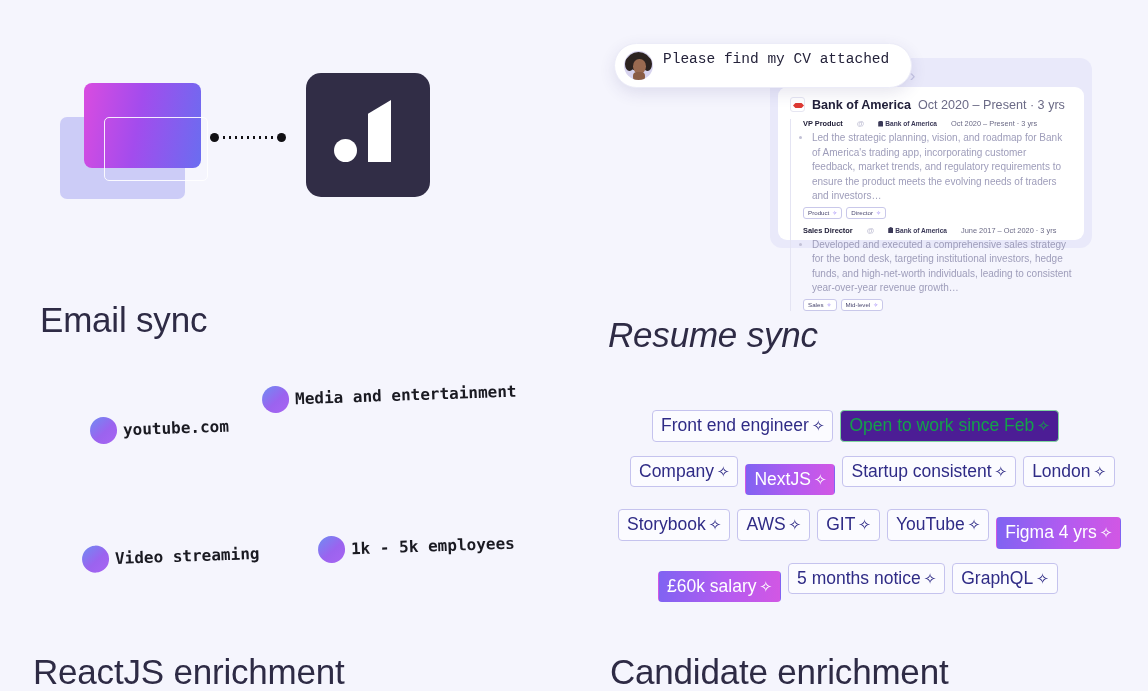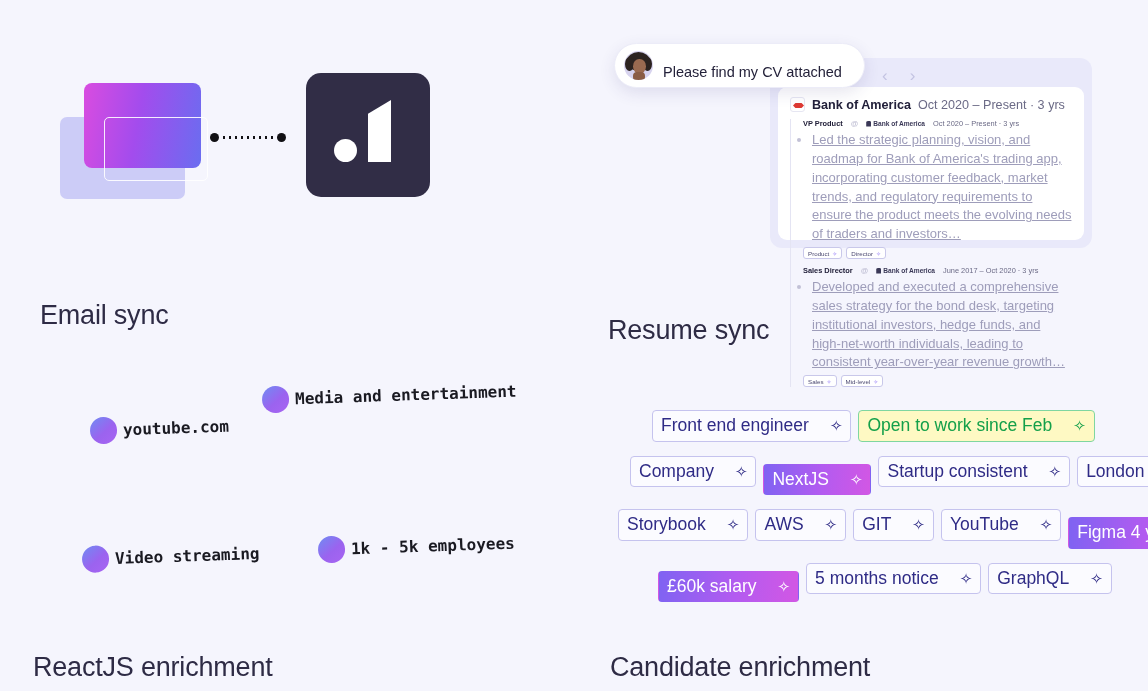--- a/index.html
+++ b/index.html
@@ -17,21 +17,21 @@
     width: 1148px;
     height: 691px;
     background: #f5f5fd;
   }
 
   
   .cell { position: absolute; }
 
   .section-heading {
     font-family: "Liberation Sans", sans-serif;
-    font-size: 27px;
+    font-size: 35px;
     font-weight: 400;
     color: #2e2b45;
     letter-spacing: -0.2px;
     white-space: nowrap;
   }
 
   
   #email-sync-cell { left: 40px; top: 60px; width: 530px; height: 200px; }
 
   .email-art { position: relative; width: 430px; height: 180px; }
@@ -164,65 +164,65 @@
     width: 11px; height: 5px;
     background: #dd3a34;
     clip-path: polygon(0 50%, 22% 0, 78% 0, 100% 50%, 78% 100%, 22% 100%);
   }
   .rc-company { font-size: 12.6px; font-weight: 700; color: #22203a; }
   .rc-period  { font-size: 12.6px; font-weight: 400; color: #6b6a86; }
 
   .rc-body { margin-top: 7px; padding-left: 5px; border-left: 1px solid #e4e4f3; }
   .rc-job { padding-left: 7px; }
   .rc-job + .rc-job { margin-top: 7px; }
-  .rc-jobline { font-size: 7.4px; color: #3a3857; display: flex; align-items: center; gap: 8px; flex-wrap: nowrap; }
+  .rc-jobline { font-size: 7.4px; color: #3a3857; display: flex; align-items: center; gap: 14px; flex-wrap: nowrap; }
   .rc-title { font-weight: 700; color: #22203a; }
   .rc-at { color: #b9b8cf; }
   .rc-emp {
     display: inline-flex; align-items: center; gap: 2px;
     font-weight: 700; color: #3a3857; font-size: 6.6px;
   }
   .rc-emp .flagicon {
     width: 5px; height: 6px; background: #3a3857;
     clip-path: polygon(0 100%, 0 20%, 50% 0, 100% 20%, 100% 100%);
     display: inline-block;
   }
   .rc-dates { color: #6b6a86; }
   .rc-bullets {
     margin: 3px 0 0 0;
     padding-left: 9px;
-    font-size: 13px;
+    font-size: 10px;
     line-height: 1.45;
     color: #9e9dba;
-    text-decoration: underline;
   }
   .rc-bullets li::marker { color: #c2c1d6; }
   .rc-tags { margin-top: 3px; display: flex; gap: 4px; }
   .rc-tag {
     font-size: 6.2px;
     color: #4a4870;
     border: 0.8px solid #c9c8ea;
     border-radius: 3px;
     padding: 1.5px 4px;
     display: inline-flex; align-items: center; gap: 3px;
     background: #fff;
     white-space: nowrap;
   }
   .rc-tag .spark { color: #7b5cf5; font-size: 6px; }
 
   .chat-bubble {
     position: absolute;
     left: 6px; top: 3px;
-    display: flex; align-items: flex-end; gap: 10px;
+    display: flex; align-items: flex-start; gap: 10px;
     background: #ffffff;
     border: 1px solid #ececf8;
     border-radius: 26px;
     padding: 7px 22px 7px 9px;
     box-shadow: 0 5px 16px rgba(60,50,120,0.12);
     z-index: 5;
+    font-family: Liberation Mono, monospace;
   }
   .avatar {
     width: 29px; height: 29px; border-radius: 50%;
     background: #d7d3ee;
     position: relative; overflow: hidden; flex: 0 0 auto;
   }
   .avatar .hair {
     position: absolute; left: 3px; top: 1px;
     width: 23px; height: 19px; border-radius: 50%;
     background: #2c2320;
@@ -242,21 +242,21 @@
     width: 9px; height: 14px; border-radius: 50%;
     background: #2c2320;
   }
   .avatar .hair3 {
     position: absolute; left: 19px; top: 6px;
     width: 9px; height: 14px; border-radius: 50%;
     background: #2c2320;
   }
   .chat-text { font-size: 14.5px; color: #24223a; white-space: nowrap; }
 
-  #resume-sync-heading { position: absolute; left: 608px; top: 315px; }
+  #resume-sync-heading { position: absolute; left: 608px; top: 315px; font-style: italic; }
 
   
   #company-cell { left: 40px; top: 385px; width: 540px; height: 215px; }
 
   .co-item {
     position: absolute;
     display: flex; align-items: center; gap: 6px;
   }
   .co-dot {
     width: 27px; height: 27px; border-radius: 50%;
@@ -306,34 +306,34 @@
   #candidate-cell { left: 610px; top: 410px; width: 500px; height: 160px; }
 
   .chip-rows { display: flex; flex-direction: column; gap: 6px; }
   .chip-row { display: flex; gap: 7px; align-items: center; }
   .chip-row.r1 { padding-left: 42px; }
   .chip-row.r2 { padding-left: 20px; }
   .chip-row.r3 { padding-left: 8px; }
   .chip-row.r4 { padding-left: 48px; }
 
   .chip {
-    display: inline-flex; align-items: center; gap: 21px;
+    display: inline-flex; align-items: center; gap: 3px;
     font-size: 17.5px;
     line-height: 1;
     padding: 6px 8px;
     border-radius: 4px;
     white-space: nowrap;
     color: #2f2b86;
     background: #fbfbff;
     border: 1px solid #c5c3ee;
   }
   .chip .spark { font-size: 15px; }
   .chip.green {
     color: #14a04a;
-    background: #fef9c3;
+    background: #4c1d95;
     border-color: #7fd6a0;
   }
   .chip.grad {
     color: #ffffff;
     border-color: transparent;
     background: linear-gradient(95deg, #7f63f2 0%, #b35bf0 55%, #d257e4 100%);
     margin-top: 16px;
   }
 
   #candidate-heading { position: absolute; left: 610px; top: 652px; }

